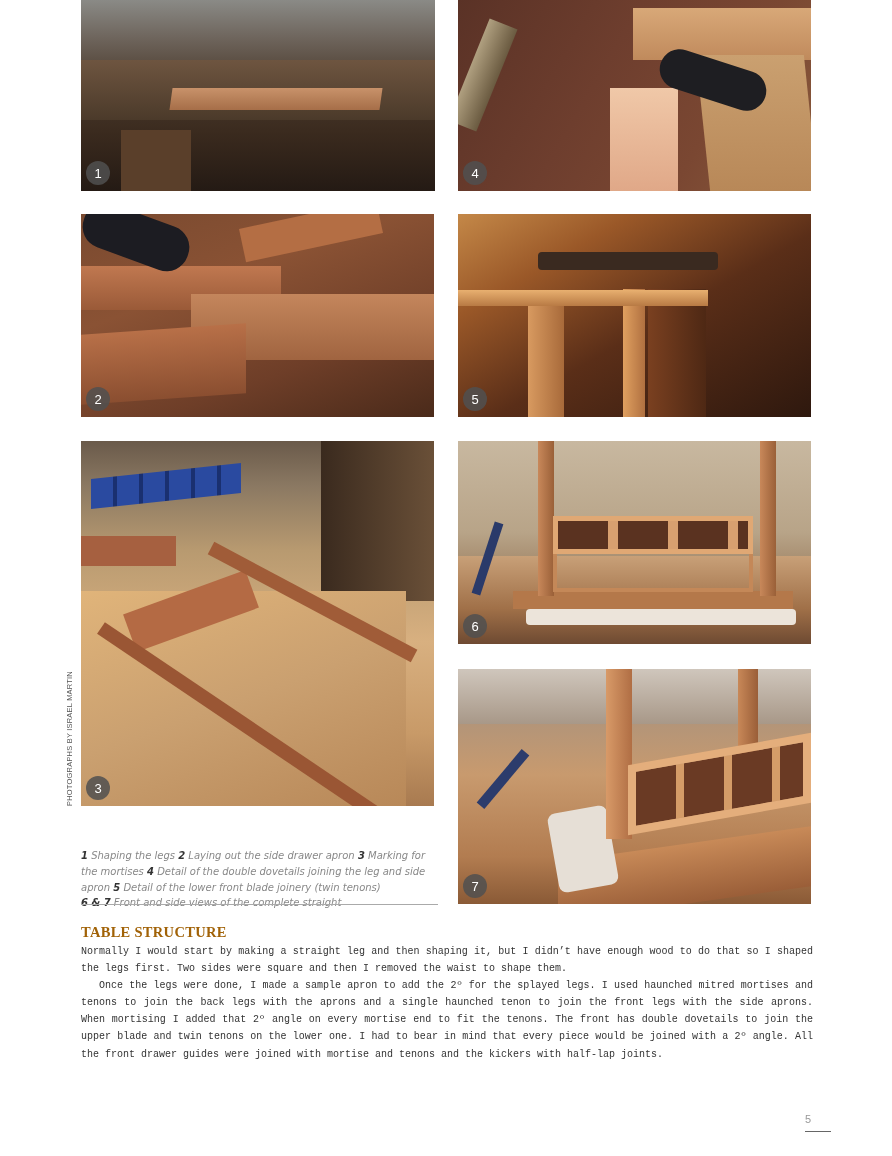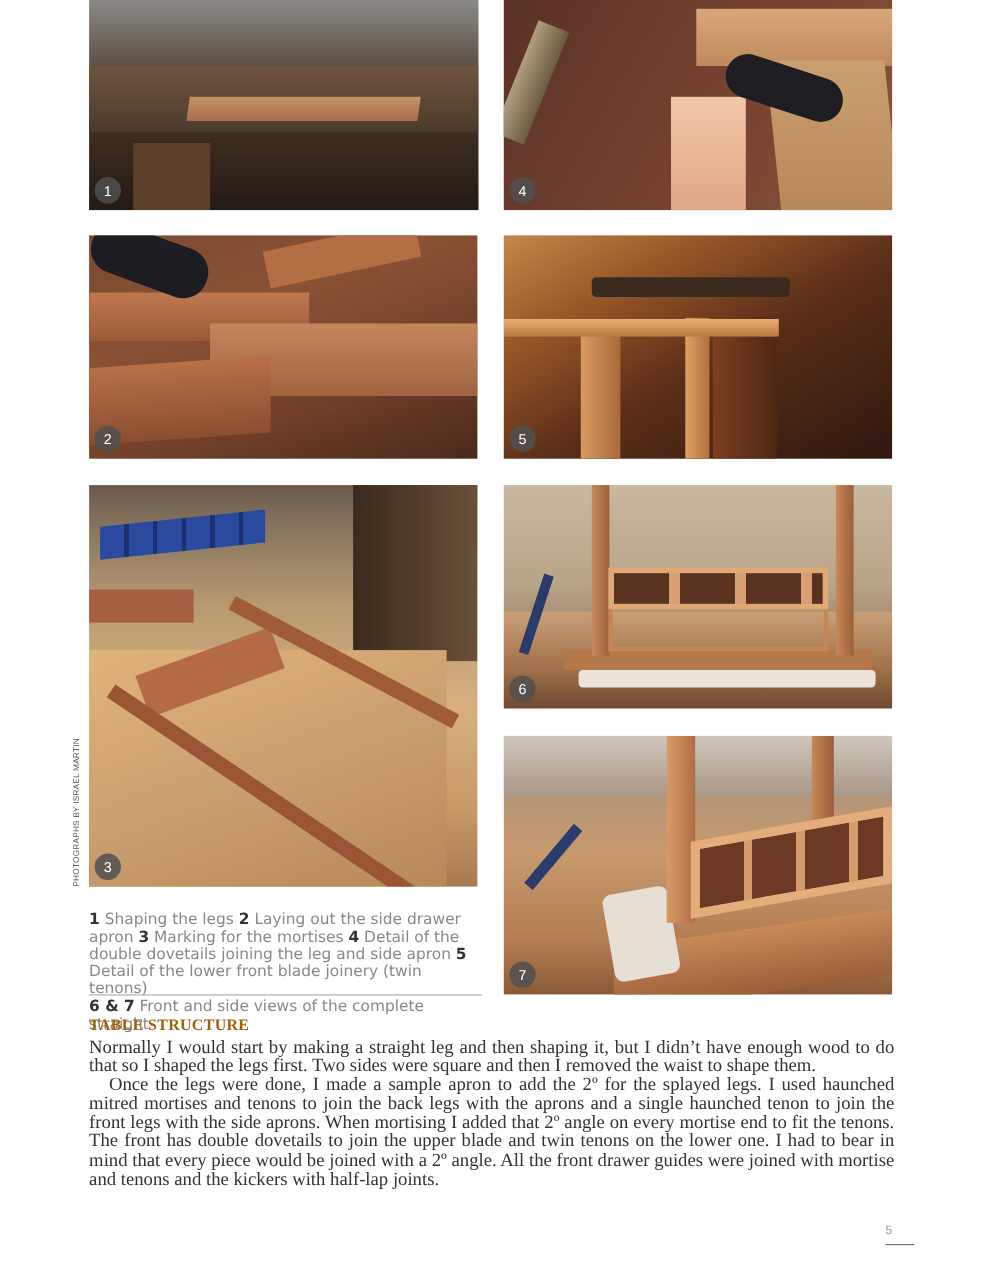--- a/index.html
+++ b/index.html
@@ -79,33 +79,33 @@
     #p7 .fleece { left: 95px; top: 140px; width: 60px; height: 80px; background: #e6dfd6; border-radius: 8px; transform: rotate(-10deg); }
     #p7 .drill { left: 40px; top: 75px; width: 10px; height: 70px; background: #2c3c6c; transform: rotate(40deg); }
 
     #credit {
       position: absolute; left: 65px; top: 806px; transform-origin: left top; transform: rotate(-90deg);
       font-family: "Liberation Sans", sans-serif; font-size: 7.5px; letter-spacing: 0.2px; color: #555;
       white-space: nowrap;
     }
 
     #captions {
-      position: absolute; left: 81px; top: 829px; width: 356px;
-      font-family: "DejaVu Sans", sans-serif; font-size: 14px; line-height: 15.8px; color: #888;
+      position: absolute; left: 81px; top: 848px; width: 356px;
+      font-family: "DejaVu Sans", sans-serif; font-size: 10px; line-height: 15.8px; color: #888; font-style: italic;
     }
     #captions b { color: #333; font-weight: bold; }
     #caption-rule { position: absolute; left: 81px; top: 904px; width: 357px; height: 1px; background: #aaa; }
 
     #section-title {
       position: absolute; left: 81px; top: 924px;
       font-family: Liberation Serif, serif; font-size: 14.5px; color: #a16207; letter-spacing: 0.3px;
     }
     #body-text {
       position: absolute; left: 81px; top: 943px; width: 732px;
-      font-family: Liberation Serif, serif; font-size: 17px; line-height: 17.1px; color: #333;
+      font-family: Liberation Mono, monospace; font-size: 10px; line-height: 17.1px; color: #333;
     }
     #body-text p { text-align: justify; text-align-last: left; }
     #body-text p.indent { text-indent: 18px; }
 
     #page-number {
       position: absolute; left: 805px; top: 1113px;
       font-family: "Liberation Sans", sans-serif; font-size: 11px; color: #999;
     }
     #page-rule { position: absolute; left: 805px; top: 1131px; width: 26px; height: 1px; background: #666; }
   </style>

